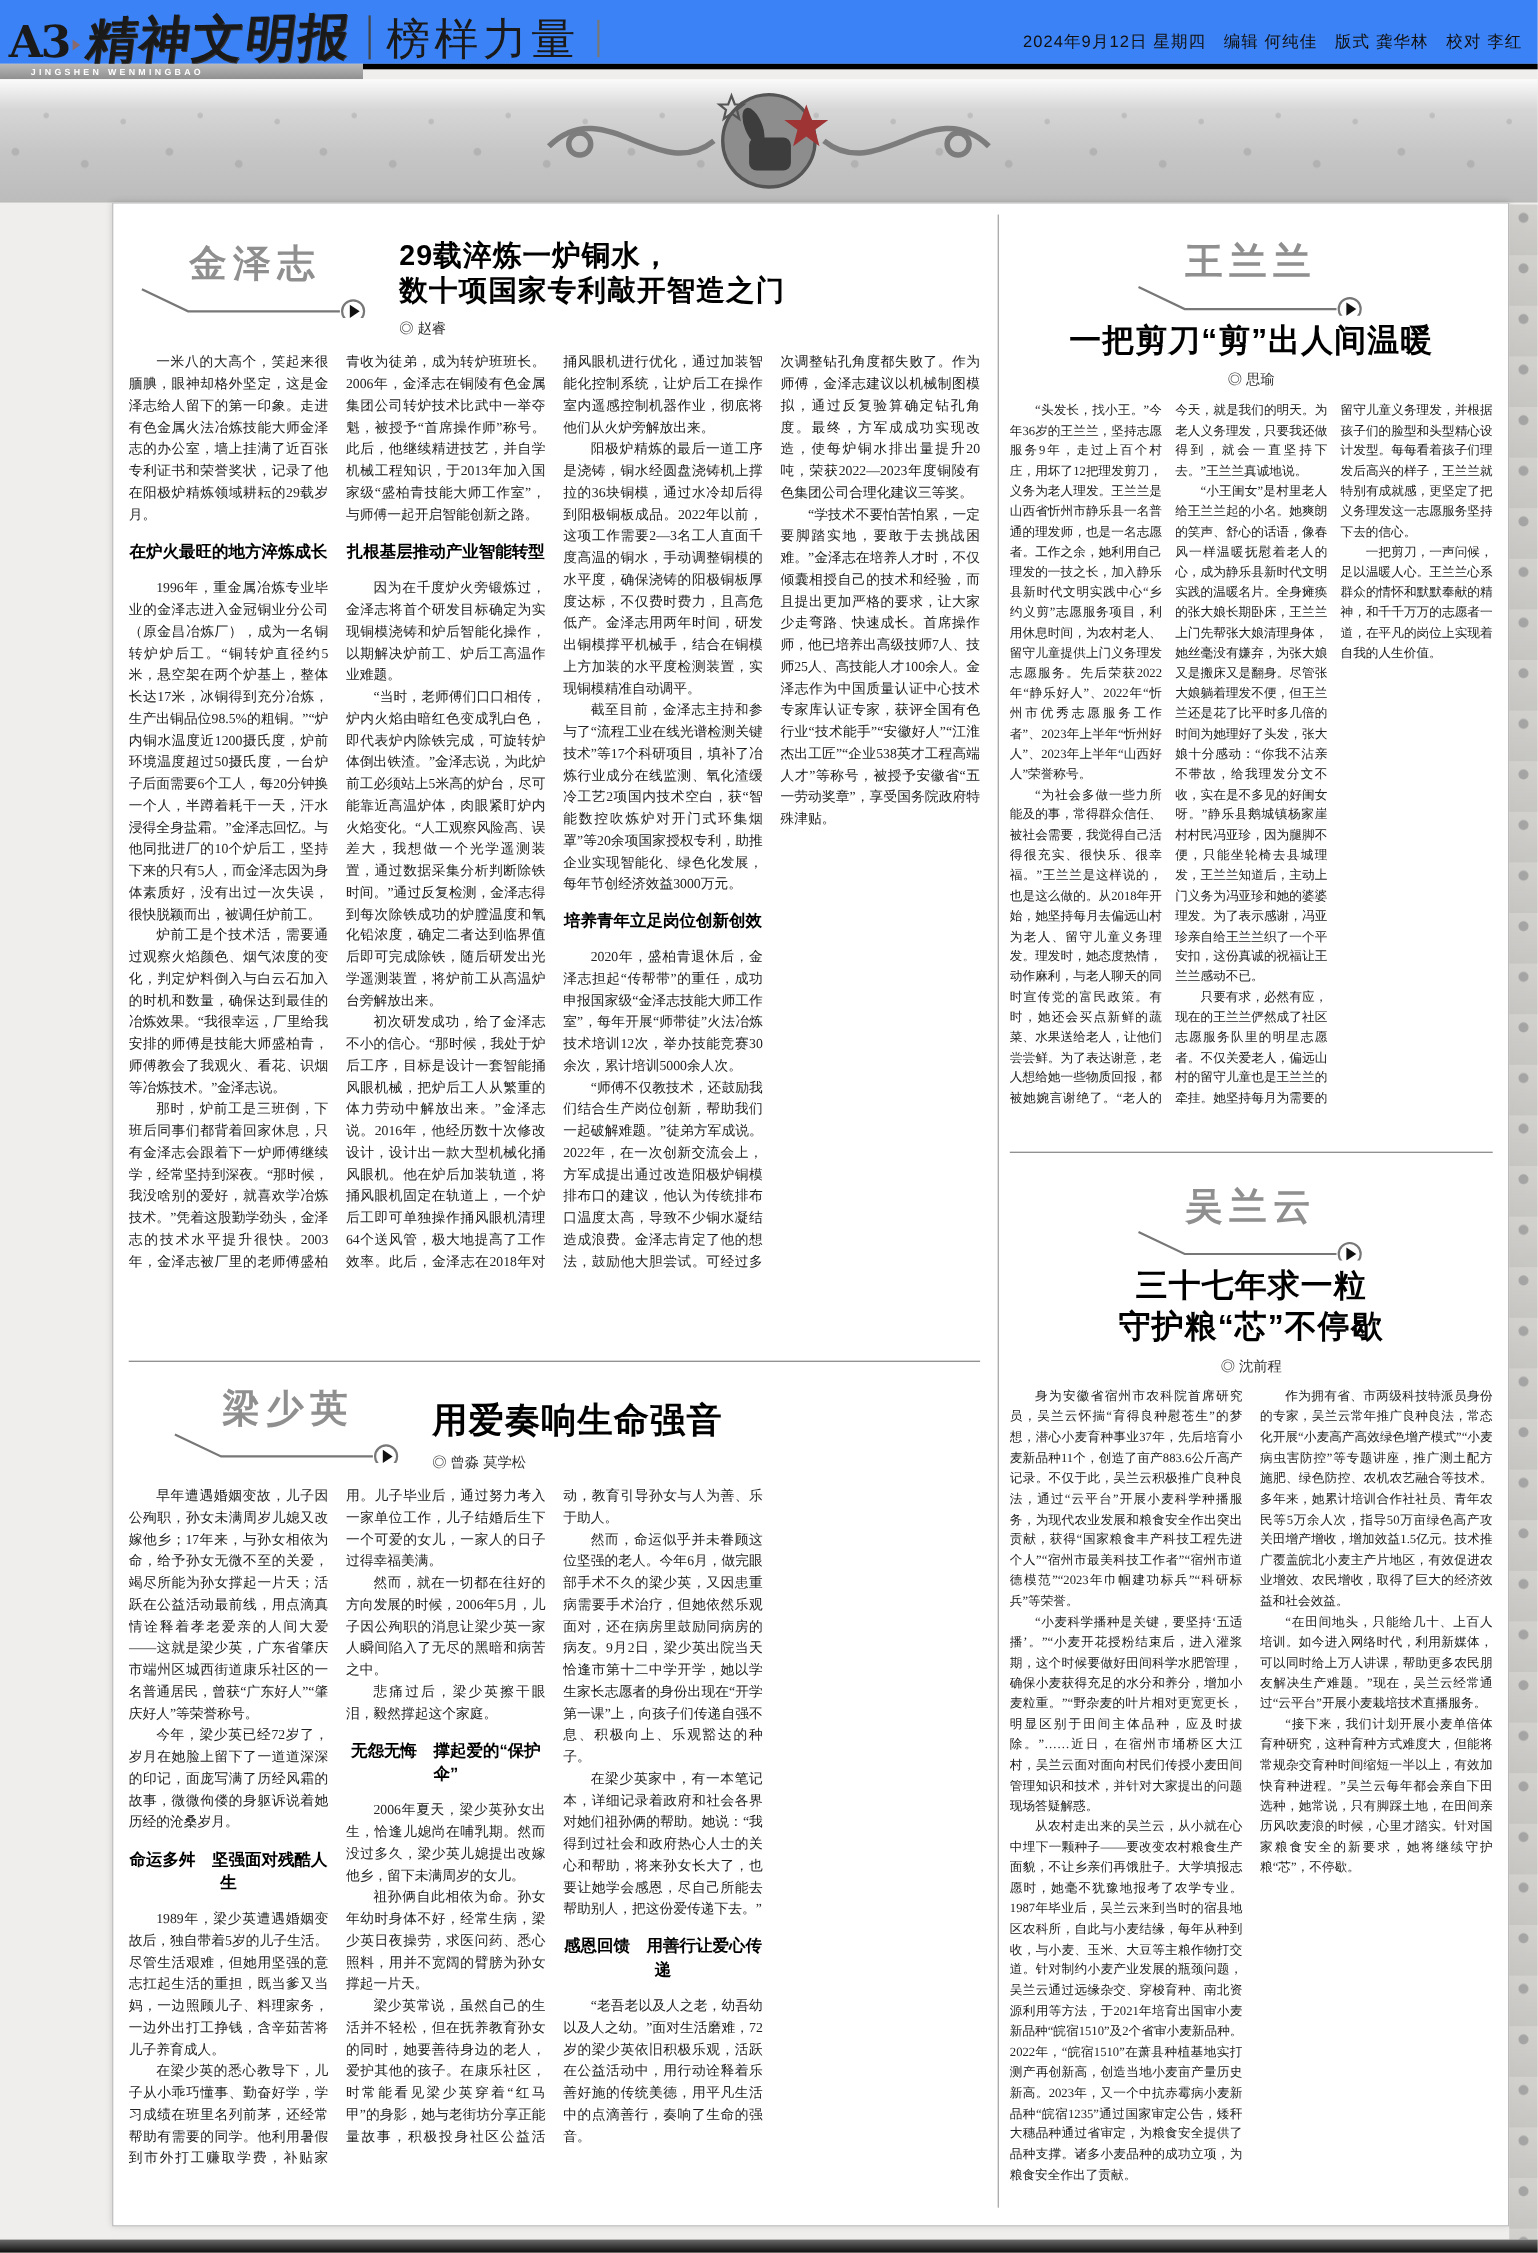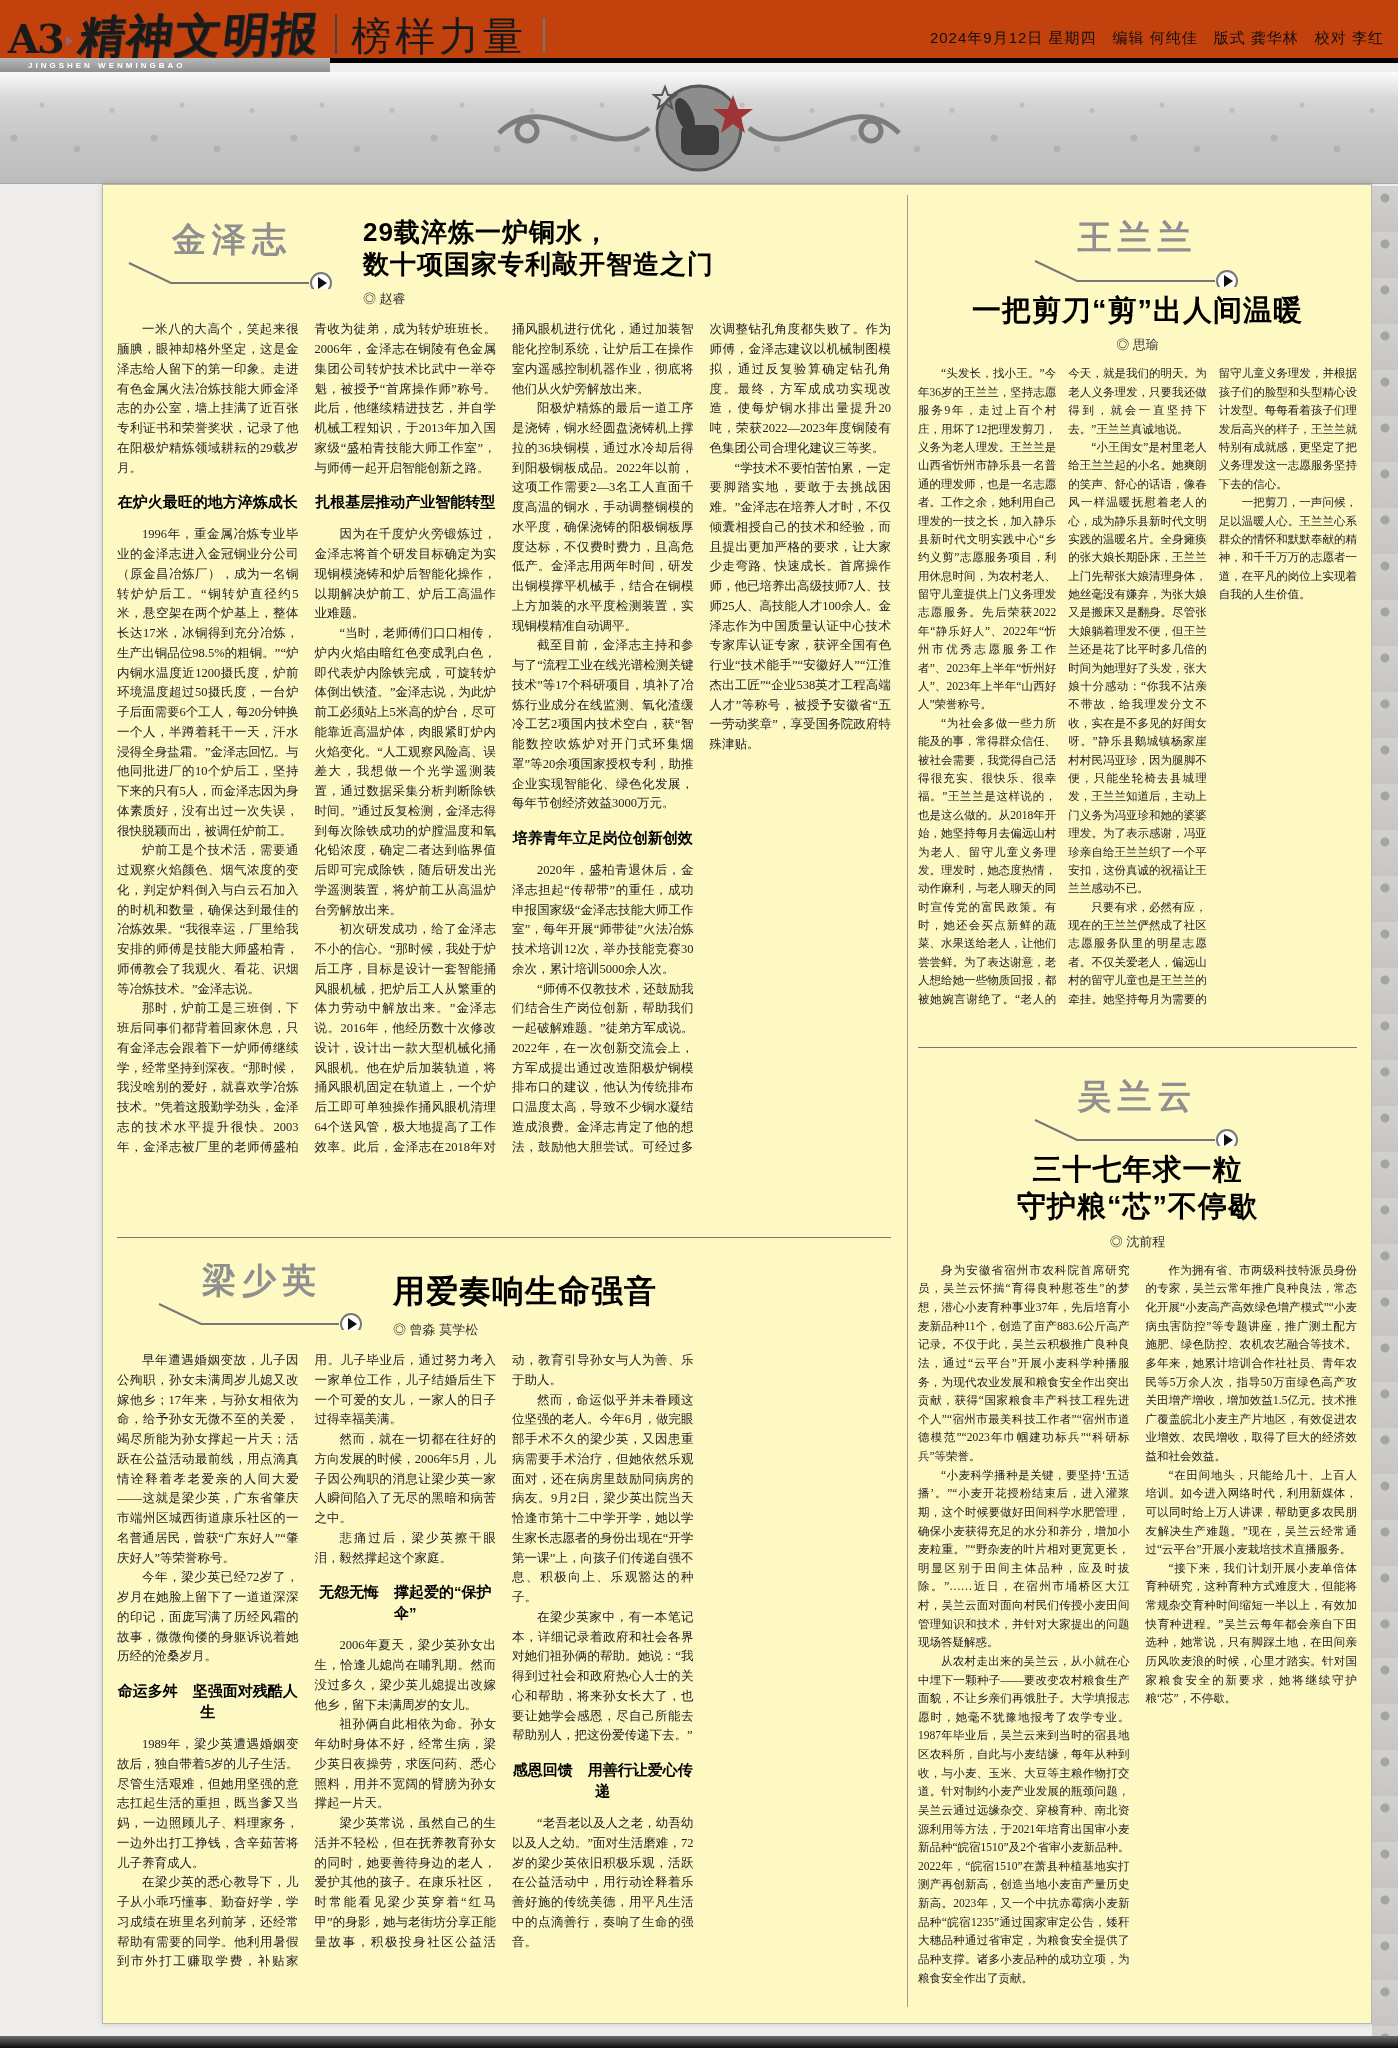--- a/index.html
+++ b/index.html
@@ -6,21 +6,21 @@
   html,body { width:1398px; }
   body {
     font-family:"Liberation Serif", serif;
     background:#efeeec;
     color:#1a1a1a;
     position:relative;
     min-height:2048px;
   }
   
   .masthead {
-    height:58px; background:#c2410c;
+    height:58px; background:#3b82f6;
     display:flex; align-items:flex-end;
     padding:4px 14px 0 8px; position:relative;
   }
   .page-no { font-family:"DejaVu Serif",serif; font-size:40px; font-weight:bold; line-height:.95; letter-spacing:-2px;}
   .page-no-arrow { width:0;height:0;border-left:7px solid #8a6a6a;border-top:5px solid transparent;border-bottom:5px solid transparent; margin:0 6px 12px 3px;}
   .paper-logo {
     font-family:"DejaVu Serif",serif; font-weight:bold; font-size:46px; line-height:.9;
     transform:skewX(-8deg) rotate(-1deg); letter-spacing:2px; text-shadow:1px 1px 0 #333;
     padding:0 6px 2px 0;
   }
@@ -48,21 +48,21 @@
     background:
      radial-gradient(circle at 10% 60%, #9f9f9f 0 3px, transparent 4px),
      radial-gradient(circle at 30% 30%, #a8a8a8 0 2px, transparent 3px),
      radial-gradient(circle at 55% 70%, #9f9f9f 0 3px, transparent 4px),
      radial-gradient(circle at 80% 35%, #a8a8a8 0 2px, transparent 3px);
     background-size:140px 110px;
   }
   .banner svg { position:absolute; left:50%; top:50%; transform:translate(-50%,-50%); }
   
   .sheet {
-    margin:0 16px 0 102px; width:1270px; background:#fef9c3;
+    margin:0 16px 0 102px; width:1270px; background:#ffffff;
     border:1px solid #b5b5b5; box-shadow:0 0 6px rgba(0,0,0,.15);
     display:grid; grid-template-columns:790px 1fr;
     min-height:1840px; padding:10px 14px 16px 14px; position:relative;
   }
   .col-left { padding-right:16px; }
   .col-right { border-left:1px solid #9a9a9a; padding-left:10px; }
   .art { overflow:hidden; }
   .art + .art { border-top:1px solid #777; }
   
   .name-tab { display:inline-block; position:relative; text-align:center; }

